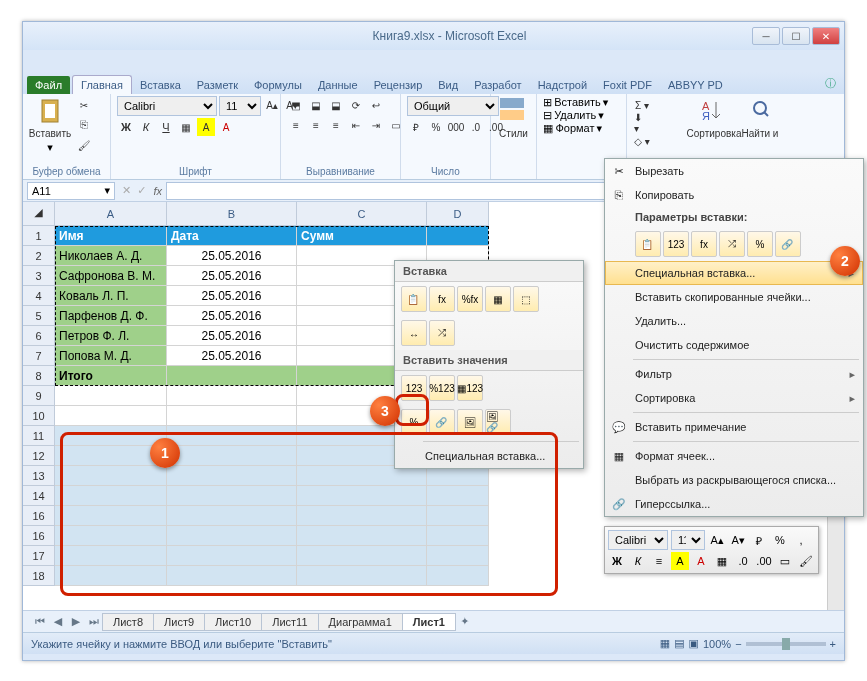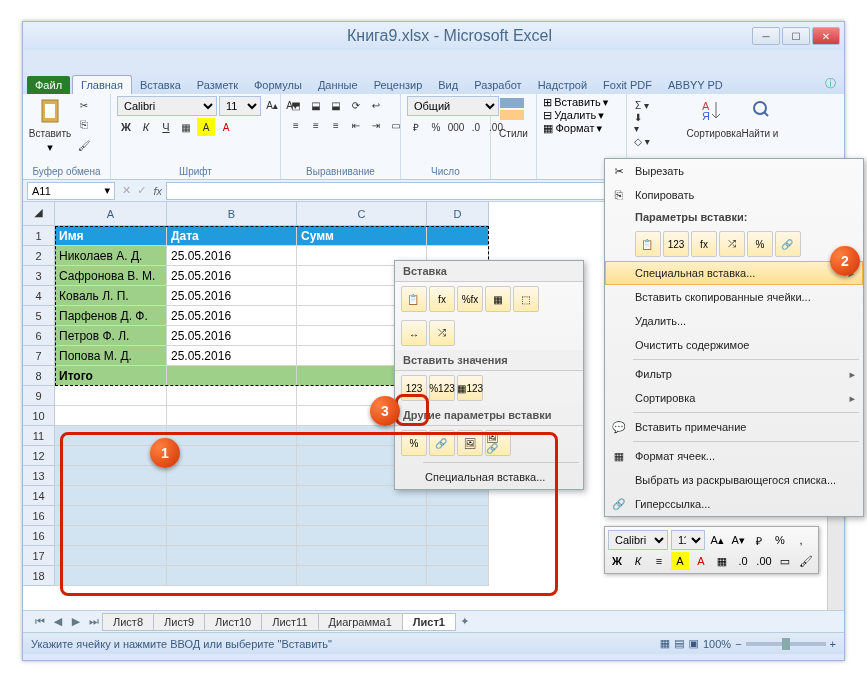--- a/index.html
+++ b/index.html
@@ -1,19 +1,19 @@
 <!DOCTYPE html>
 <html><head>
 <meta charset="utf-8">
 <style>
 * { margin:0; padding:0; box-sizing:border-box; font-family:"Segoe UI",Tahoma,sans-serif; font-size:11px; }
 body { background:#fff; width:867px; height:681px; position:relative; overflow:hidden; }
 .window { width:823px; height:640px; position:absolute; left:22px; top:21px; border:1px solid #a0b8d8; background:#dce8f8; box-shadow:0 0 4px rgba(0,0,0,.3); }
 .titlebar { height:28px; background:linear-gradient(#e8f0fb,#d4e4f7); display:flex; align-items:center; padding:0 4px; }
-.titlebar .title-text { flex:1; text-align:center; color:#4a6a8a; font-size:16px; }
+.titlebar .title-text { flex:1; text-align:center; color:#4a6a8a; font-size:12px; }
 .titlebar .winbtns { display:flex; gap:2px; }
 .winbtn { width:28px; height:18px; background:linear-gradient(#f0f4fa,#d8e4f0); border:1px solid #a8bcd8; border-radius:2px; display:flex; align-items:center; justify-content:center; font-size:10px; color:#444; }
 .winbtn.close { background:linear-gradient(#f08080,#d04040); color:#fff; }
 .qat { height:22px; display:flex; align-items:center; padding:0 6px; gap:6px; }
 .qat .q { width:16px; height:16px; display:flex; align-items:center; justify-content:center; }
 .ribbon-tabs { height:22px; display:flex; align-items:end; padding-left:4px; gap:0; background:linear-gradient(#dce8f8,#cfe0f5); }
 .tab { padding:3px 8px; color:#3b5c85; cursor:pointer; }
 .tab.file { background:#2a7c2a; color:#fff; border-radius:2px 2px 0 0; margin-right:2px; }
 .tab.active { background:#f5f9fe; border:1px solid #aac; border-bottom:none; border-radius:3px 3px 0 0; }
 .ribbon-body { height:86px; background:#f5f9fe; border-bottom:1px solid #b8cce0; display:flex; }
@@ -34,21 +34,21 @@
 .rowhdrs { width:32px; }
 .rh { height:20px; background:#e8eef7; border-right:1px solid #c0cbda; border-bottom:1px solid #c0cbda; text-align:center; color:#333; line-height:20px; font-size:11px; }
 .rh.first { height:24px; }
 .cols { position:relative; display:flex; }
 .col { position:relative; }
 .colA{width:112px}.colB{width:130px}.colC{width:130px}.colD{width:62px}
 .ch { height:24px; background:#e8eef7; border-right:1px solid #c0cbda; border-bottom:1px solid #c0cbda; text-align:center; line-height:24px; color:#3b5c85; }
 .cell { height:20px; border-right:1px solid #d4d4d4; border-bottom:1px solid #d4d4d4; padding:0 4px; line-height:20px; overflow:hidden; white-space:nowrap; font-size:12px; }
 .hdr-blue{background:#1f9bde;color:#fff;text-align:left;font-weight:bold}
 .data-green{background:#9fd08a}
-.data-white{background:#fff;}
+.data-white{background:#fff;text-align:center}
 .totals{background:#9fd08a;font-weight:bold}
 .sel { background:#d2e4f2; }
 .marching { border:1px dashed #000; }
 .sheet-tabs { height:22px; background:#e8f0fa; border-top:1px solid #c0d0e4; display:flex; align-items:center; padding-left:8px; gap:0; }
 .stabbtn{width:18px;height:16px;display:flex;align-items:center;justify-content:center;color:#678}
 .stab{padding:2px 10px;background:#f0f0f0;border:1px solid #b8c4d4;margin-left:-1px;font-size:11px;color:#333}
 .stab.active{background:#fff;font-weight:bold}
 .status { height:22px; background:linear-gradient(#e2ecf8,#d0e0f4); border-top:1px solid #b8cce0; display:flex; align-items:center; padding:0 8px; color:#3a5a80; font-size:11px; justify-content:space-between; }
 .callout { position:absolute; width:30px; height:30px; border-radius:50%; background:radial-gradient(circle at 30% 30%,#ff8040,#d03000); color:#fff; font-weight:bold; display:flex; align-items:center; justify-content:center; font-size:14px; box-shadow:0 2px 4px rgba(0,0,0,.4); z-index:50; }
 .redbox { position:absolute; border:3px solid #d02000; border-radius:8px; z-index:40; }
@@ -426,21 +426,20 @@
   <div class="ctx-icons-row" style="padding-left:6px">
     <div class="picn">↔</div>
     <div class="picn">⤮</div>
   </div>
   <div class="pp-head">Вставить значения</div>
   <div class="ctx-icons-row" style="padding-left:6px">
     <div class="picn">123</div>
     <div class="picn">%123</div>
     <div class="picn">▦123</div>
   </div>
-  <div class="pp-head">Другие параметры вставки</div>
   <div class="ctx-icons-row" style="padding-left:6px">
     <div class="picn">%</div>
     <div class="picn">🔗</div>
     <div class="picn">🖼</div>
     <div class="picn">🖼🔗</div>
   </div>
   <div class="ctx-sep"></div>
   <div class="ctx-item">
       <span class="ctx-label">Специальная вставка...</span>
     </div>

